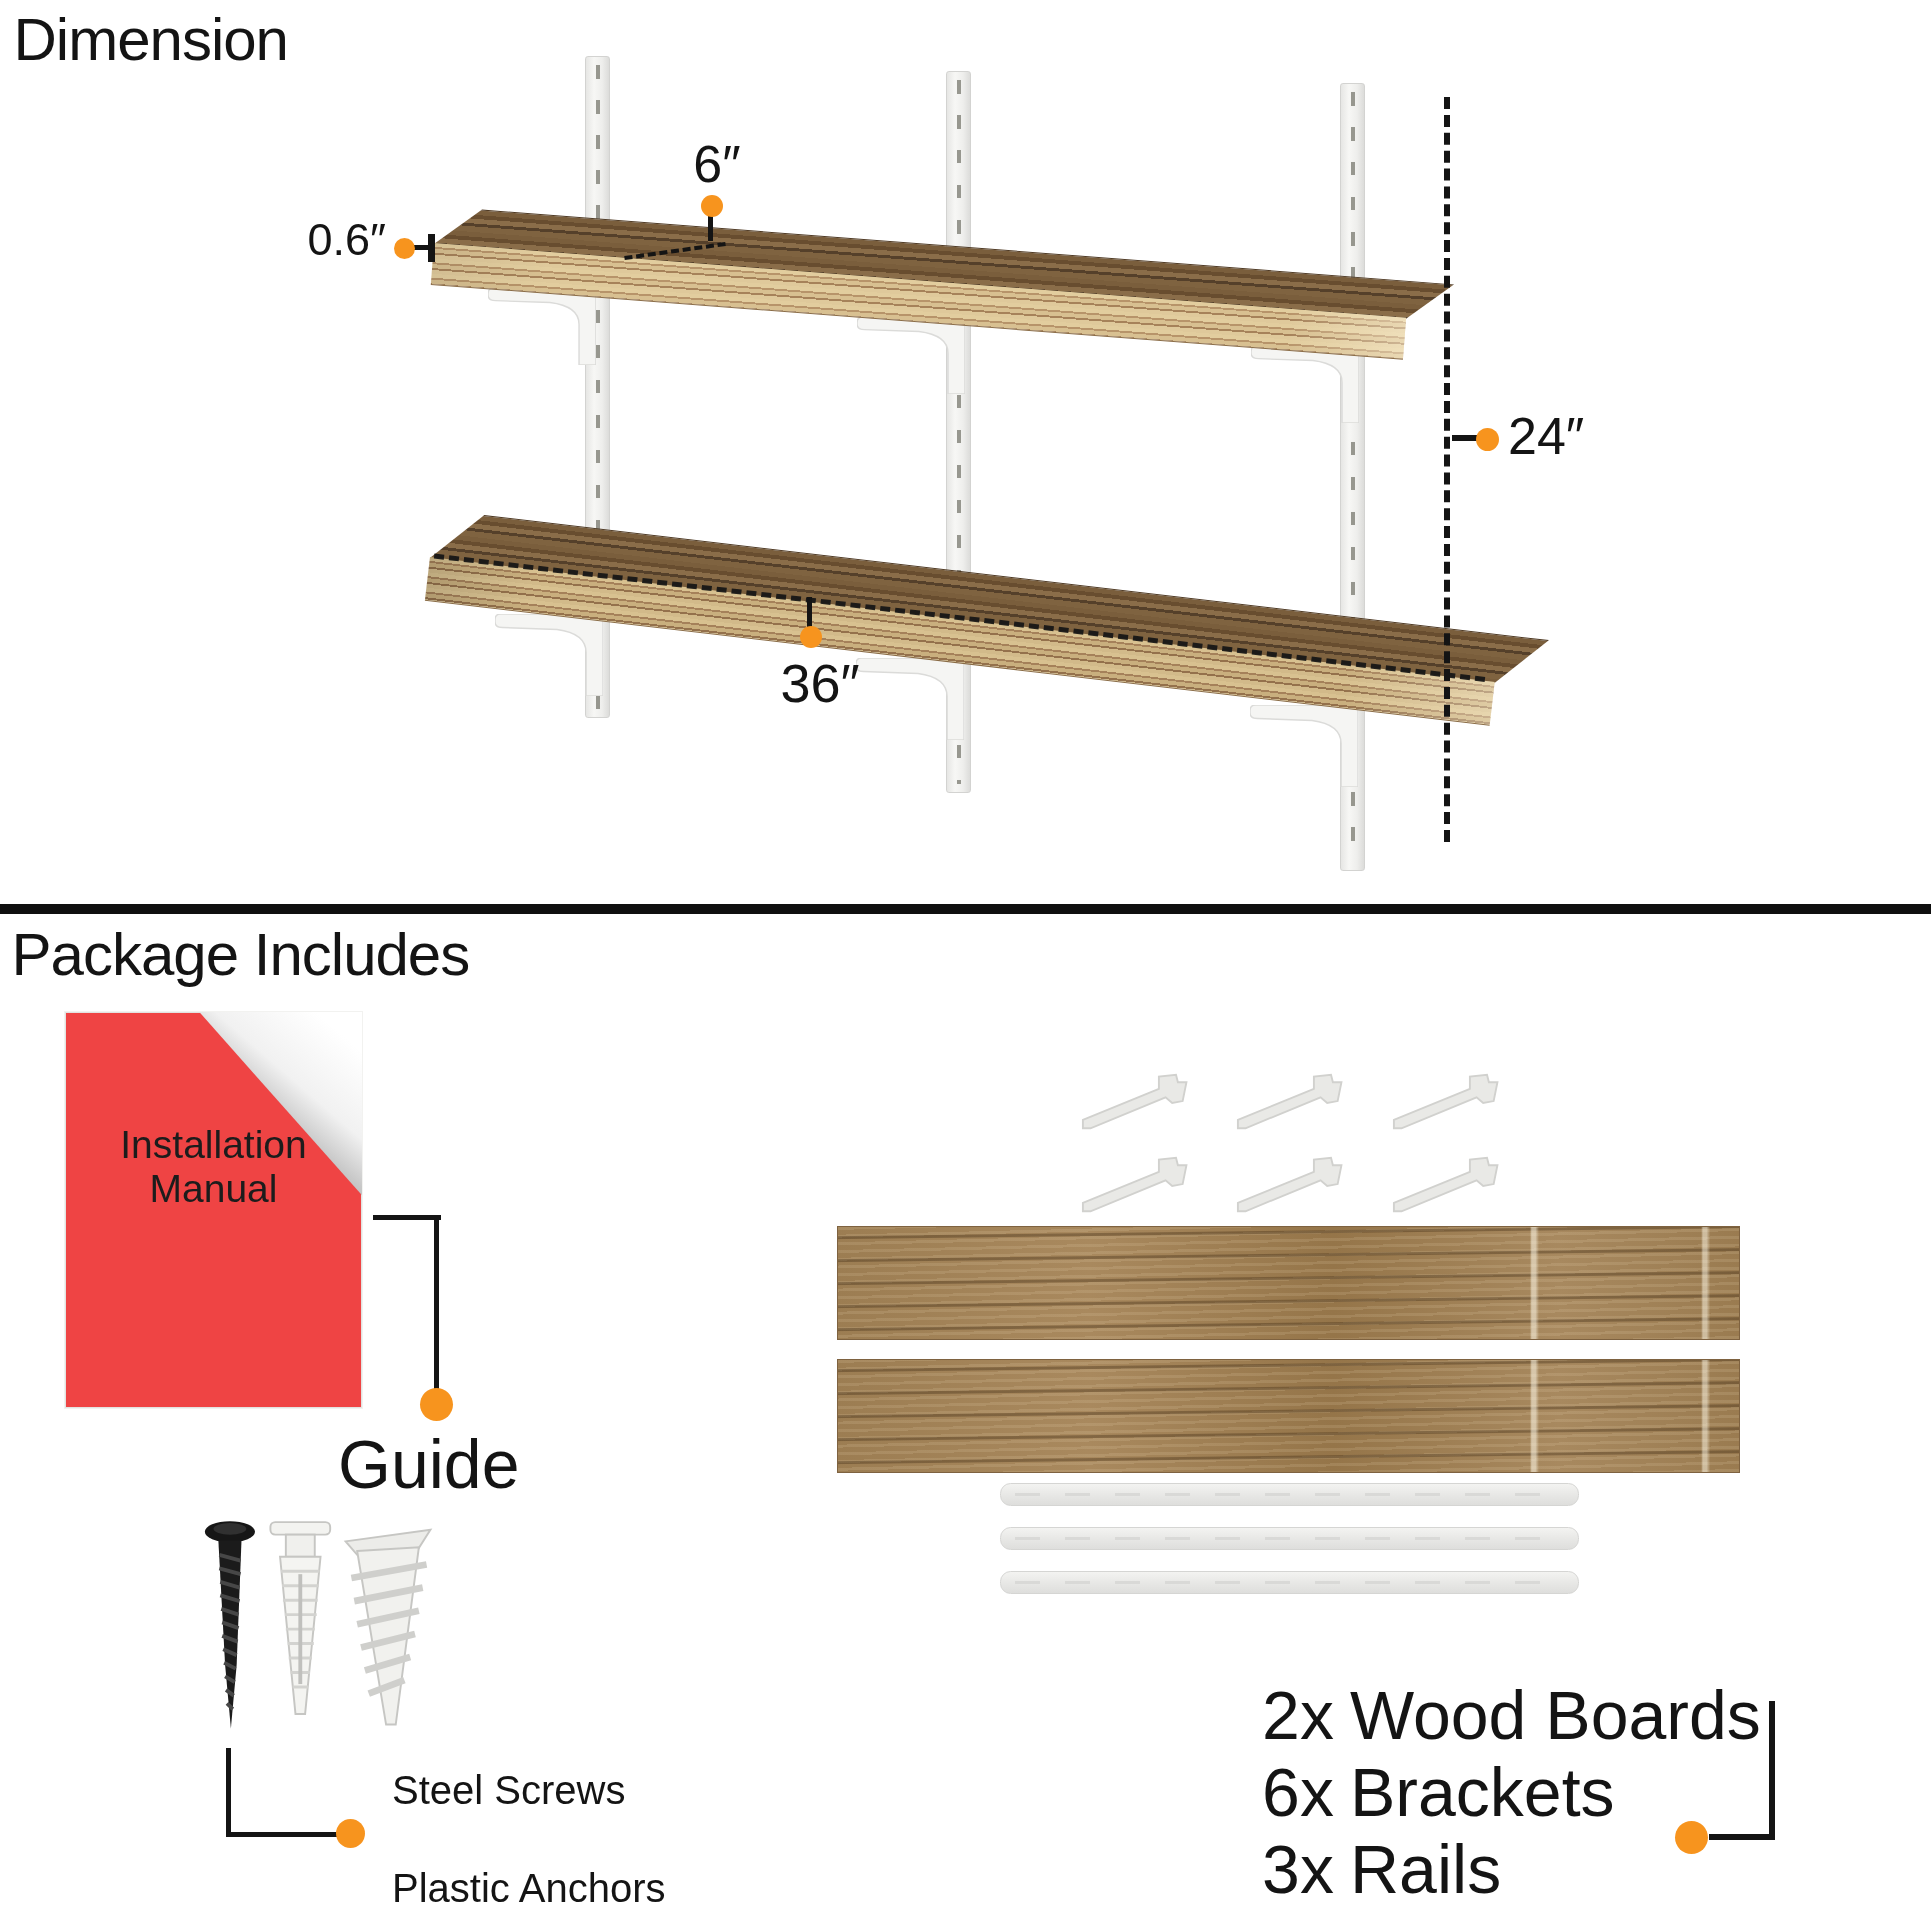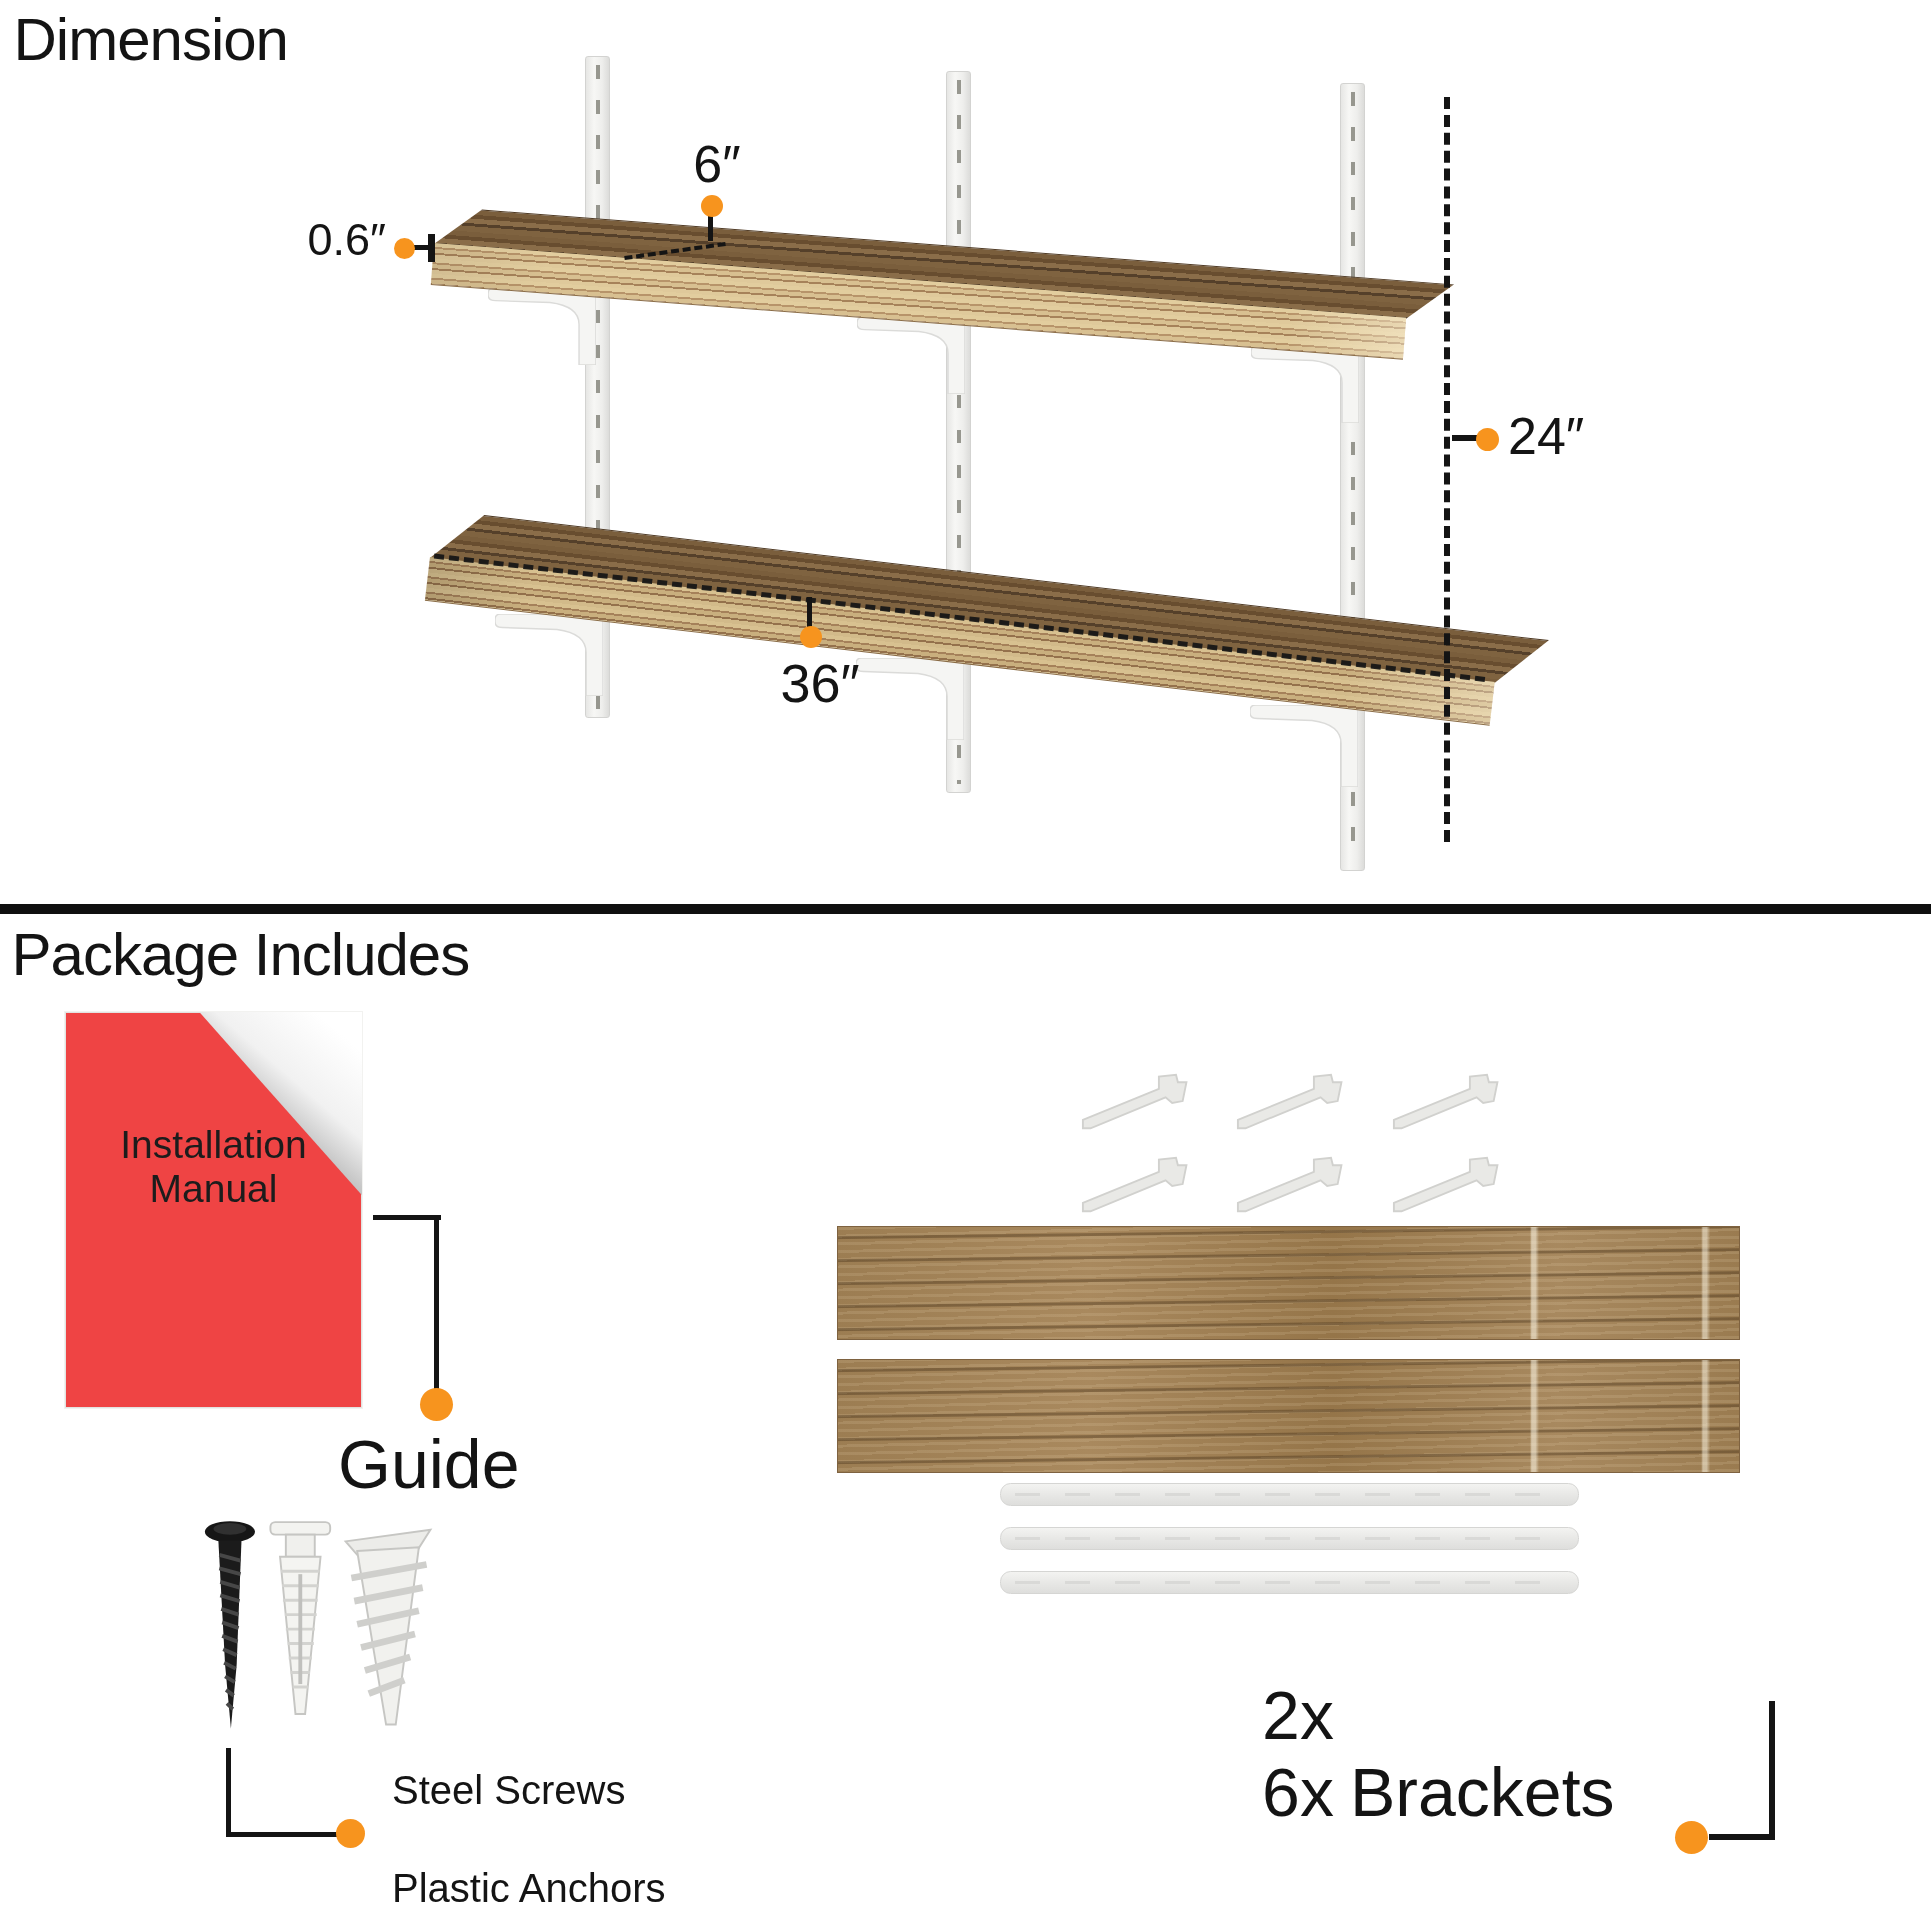--- a/index.html
+++ b/index.html
@@ -228,24 +228,29 @@
     <div class="abs board" style="left:837px;top:1226px;width:901px;height:112px;"></div>
     <div class="abs board" style="left:837px;top:1359px;width:901px;height:112px;"></div>
 
     <div class="abs pk-rail" style="left:1000px;top:1483px;width:577px;height:21px;"></div>
     <div class="abs pk-rail" style="left:1000px;top:1527px;width:577px;height:21px;"></div>
     <div class="abs pk-rail" style="left:1000px;top:1571px;width:577px;height:21px;"></div>
 
     <div class="abs" style="left:1246px;top:1680px;">
       <div class="content-row">
         <span class="txt qty">2x</span>
+        <span class="txt item">Wood Boards</span>
       </div>
       <div class="content-row" style="margin-top:5.8px;">
         <span class="txt qty">6x</span>
         <span class="txt item">Brackets</span>
+      </div>
+      <div class="content-row" style="margin-top:5.8px;">
+        <span class="txt qty">3x</span>
+        <span class="txt item">Rails</span>
       </div>
     </div>
 
     <div class="abs ln" style="left:1769px;top:1701px;width:5.8px;height:139px;"></div>
     <div class="abs ln" style="left:1709px;top:1834px;width:64px;height:5.8px;"></div>
     <div class="abs dot" style="left:1675px;top:1821px;width:33px;height:33px;"></div>
   </section>
 
   <svg width="0" height="0" style="position:absolute;" aria-hidden="true">
     <defs>

